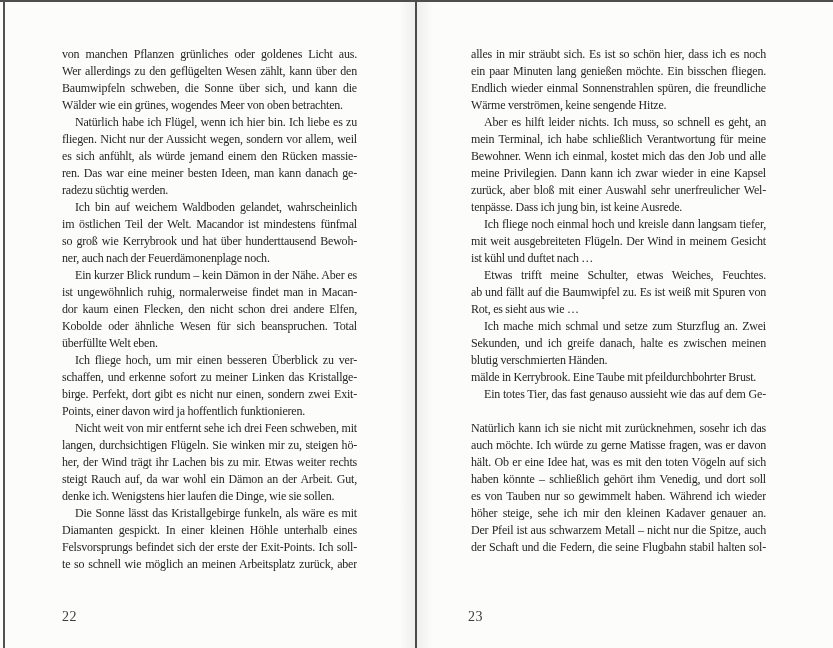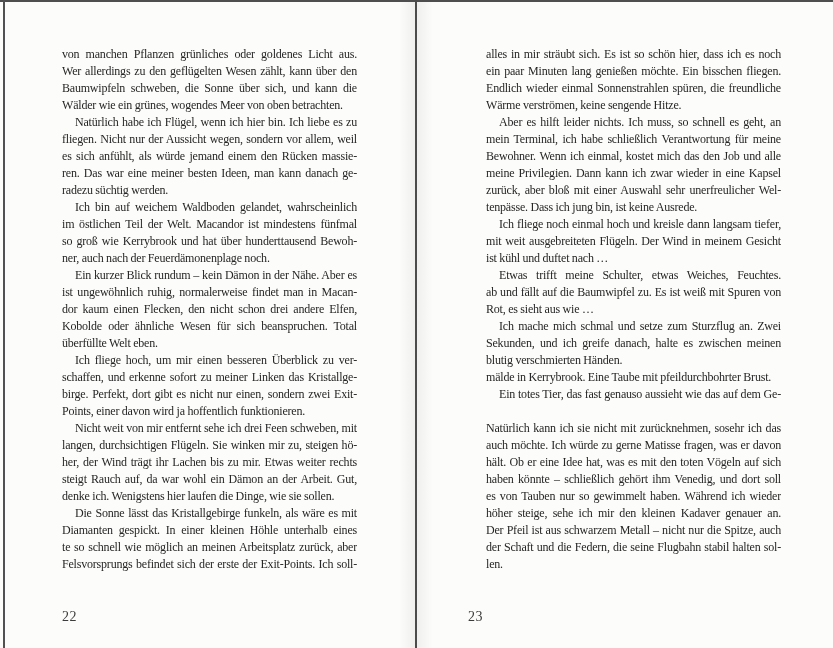--- a/index.html
+++ b/index.html
@@ -45,21 +45,21 @@
   .page-right { left: 417px; width: 416px; }
   .text-block {
     position: absolute; top: 46px;
     width: 295px;
     color: #262626;
     font-size: 12px;
     letter-spacing: -0.2px;
     word-spacing: -0.2px;
   }
   .page-left  .text-block { left: 56px; }  
-  .page-right .text-block { left: 69px; }  
+  .page-right .text-block { left: 54px; }  
   .line {
     height: 17px;
     line-height: 17px;
     text-align: justify;
     text-align-last: justify;
     overflow: hidden;
   }
   .line.end { text-align-last: left; }
   .line.ind { padding-left: 13px; }
   .line.blank { text-align-last: left; }
@@ -107,22 +107,22 @@
         <div class="line">schaffen, und erkenne sofort zu meiner Linken das Kristallge-</div>
         <div class="line">birge. Perfekt, dort gibt es nicht nur einen, sondern zwei Exit-</div>
         <div class="line end">Points, einer davon wird ja hoffentlich funktionieren.</div>
         <div class="line ind">Nicht weit von mir entfernt sehe ich drei Feen schweben, mit</div>
         <div class="line">langen, durchsichtigen Flügeln. Sie winken mir zu, steigen hö-</div>
         <div class="line">her, der Wind trägt ihr Lachen bis zu mir. Etwas weiter rechts</div>
         <div class="line">steigt Rauch auf, da war wohl ein Dämon an der Arbeit. Gut,</div>
         <div class="line end">denke ich. Wenigstens hier laufen die Dinge, wie sie sollen.</div>
         <div class="line ind">Die Sonne lässt das Kristallgebirge funkeln, als wäre es mit</div>
         <div class="line">Diamanten gespickt. In einer kleinen Höhle unterhalb eines</div>
+        <div class="line">Felsvorsprungs befindet sich der erste der Exit-Points. Ich soll-</div>
         <div class="line">te so schnell wie möglich an meinen Arbeitsplatz zurück, aber</div>
-        <div class="line">Felsvorsprungs befindet sich der erste der Exit-Points. Ich soll-</div>
       </div>
     <div class="pagenum">22</div>
   </div>
 
   <div class="page page-right">
     <div class="text-block">
         <div class="line">alles in mir sträubt sich. Es ist so schön hier, dass ich es noch</div>
         <div class="line">ein paar Minuten lang genießen möchte. Ein bisschen fliegen.</div>
         <div class="line">Endlich wieder einmal Sonnenstrahlen spüren, die freundliche</div>
         <div class="line end">Wärme verströmen, keine sengende Hitze.</div>
@@ -145,17 +145,16 @@
         <div class="line ind">Ein totes Tier, das fast genauso aussieht wie das auf dem Ge-</div>
         <div class="line blank"></div>
         <div class="line">Natürlich kann ich sie nicht mit zurücknehmen, sosehr ich das</div>
         <div class="line">auch möchte. Ich würde zu gerne Matisse fragen, was er davon</div>
         <div class="line">hält. Ob er eine Idee hat, was es mit den toten Vögeln auf sich</div>
         <div class="line">haben könnte – schließlich gehört ihm Venedig, und dort soll</div>
         <div class="line">es von Tauben nur so gewimmelt haben. Während ich wieder</div>
         <div class="line">höher steige, sehe ich mir den kleinen Kadaver genauer an.</div>
         <div class="line">Der Pfeil ist aus schwarzem Metall – nicht nur die Spitze, auch</div>
         <div class="line">der Schaft und die Federn, die seine Flugbahn stabil halten sol-</div>
-        <div class="line end">len.</div>
       </div>
     <div class="pagenum">23</div>
   </div>
 </div>
 
 </body></html>

